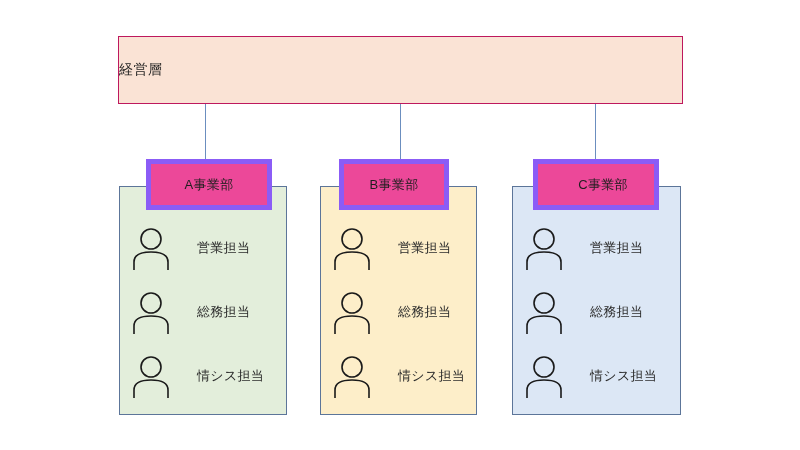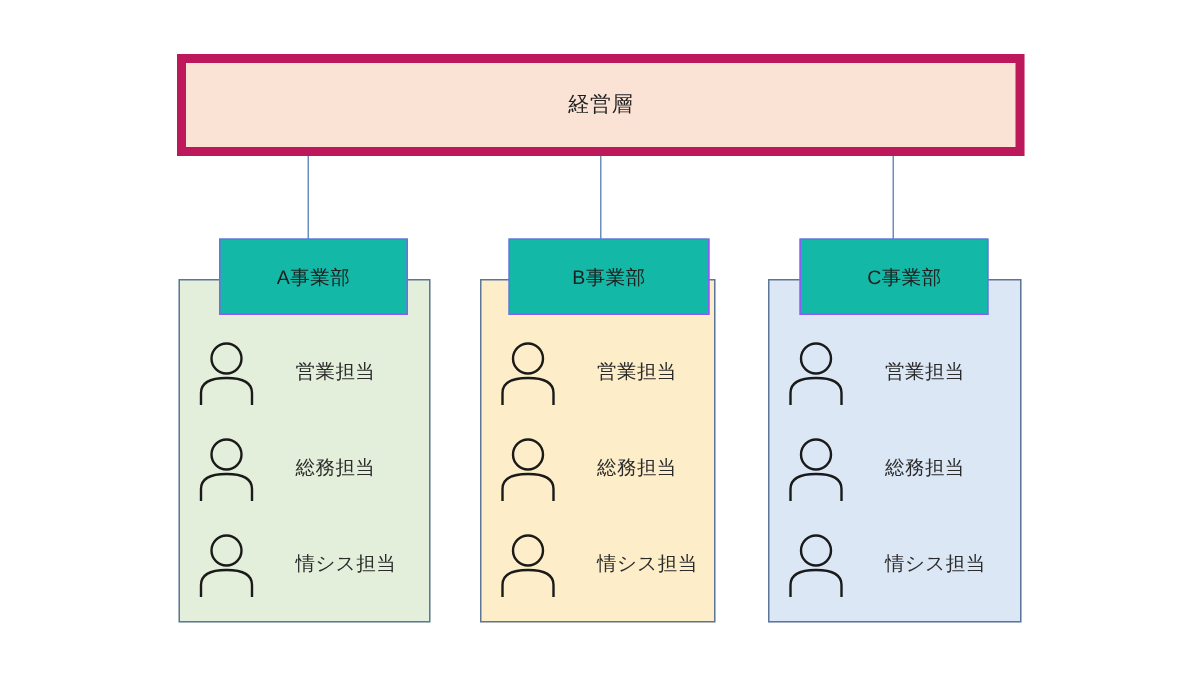--- a/index.html
+++ b/index.html
@@ -20,25 +20,24 @@
   }
 
   
   .exec-box {
     position: absolute;
     left: 118px;
     top: 36px;
     width: 565px;
     height: 68px;
     background: #fae3d5;
-    border: 6px solid #be185d;
+    border: 1px solid #be185d;
     box-sizing: border-box;
     display: flex;
     align-items: center;
-    justify-content: center;
   }
   .exec-label {
     font-size: 14px;
     color: #1f1f1f;
     letter-spacing: 0.5px;
   }
 
   
   .connector {
     position: absolute;
@@ -54,22 +53,22 @@
   }
   .dept-body.green  { background: #e3eedb; }
   .dept-body.yellow { background: #fdeec9; }
   .dept-body.blue   { background: #dce7f5; }
 
   
   .dept-header {
     position: absolute;
     box-sizing: border-box;
     height: 51px;
-    background: #14b8a6;
-    border: 1px solid #8b5cf6;
+    background: #ec4899;
+    border: 5px solid #8b5cf6;
     display: flex;
     align-items: center;
     justify-content: center;
     z-index: 3;
   }
   .dept-header-label {
     font-size: 13px;
     color: #1f1f1f;
     letter-spacing: 0.3px;
   }
@@ -133,21 +132,21 @@
   <div class="member-row" style="left:129px; top:354px;">
     <svg class="person-icon" viewBox="0 0 44 44">
       <circle cx="22" cy="13" r="10" fill="none" stroke="#1a1a1a" stroke-width="1.6"></circle>
       <path d="M5 44 L5 36 Q5 26 22 26 Q39 26 39 36 L39 44" fill="none" stroke="#1a1a1a" stroke-width="1.6" stroke-linecap="round"></path>
     </svg>
     <span class="member-label">情シス担当</span>
   </div>
 
   <div class="dept-body yellow" style="left:320px; top:186px; width:157px; height:229px;"></div>
 
-  <div class="dept-header" style="left:339px; top:159px; width:134px;">
+  <div class="dept-header" style="left:339px; top:159px; width:110px;">
     <span class="dept-header-label">B事業部</span>
   </div>
 
   <div class="member-row" style="left:330px; top:226px;">
     <svg class="person-icon" viewBox="0 0 44 44">
       <circle cx="22" cy="13" r="10" fill="none" stroke="#1a1a1a" stroke-width="1.6"></circle>
       <path d="M5 44 L5 36 Q5 26 22 26 Q39 26 39 36 L39 44" fill="none" stroke="#1a1a1a" stroke-width="1.6" stroke-linecap="round"></path>
     </svg>
     <span class="member-label">営業担当</span>
   </div>

